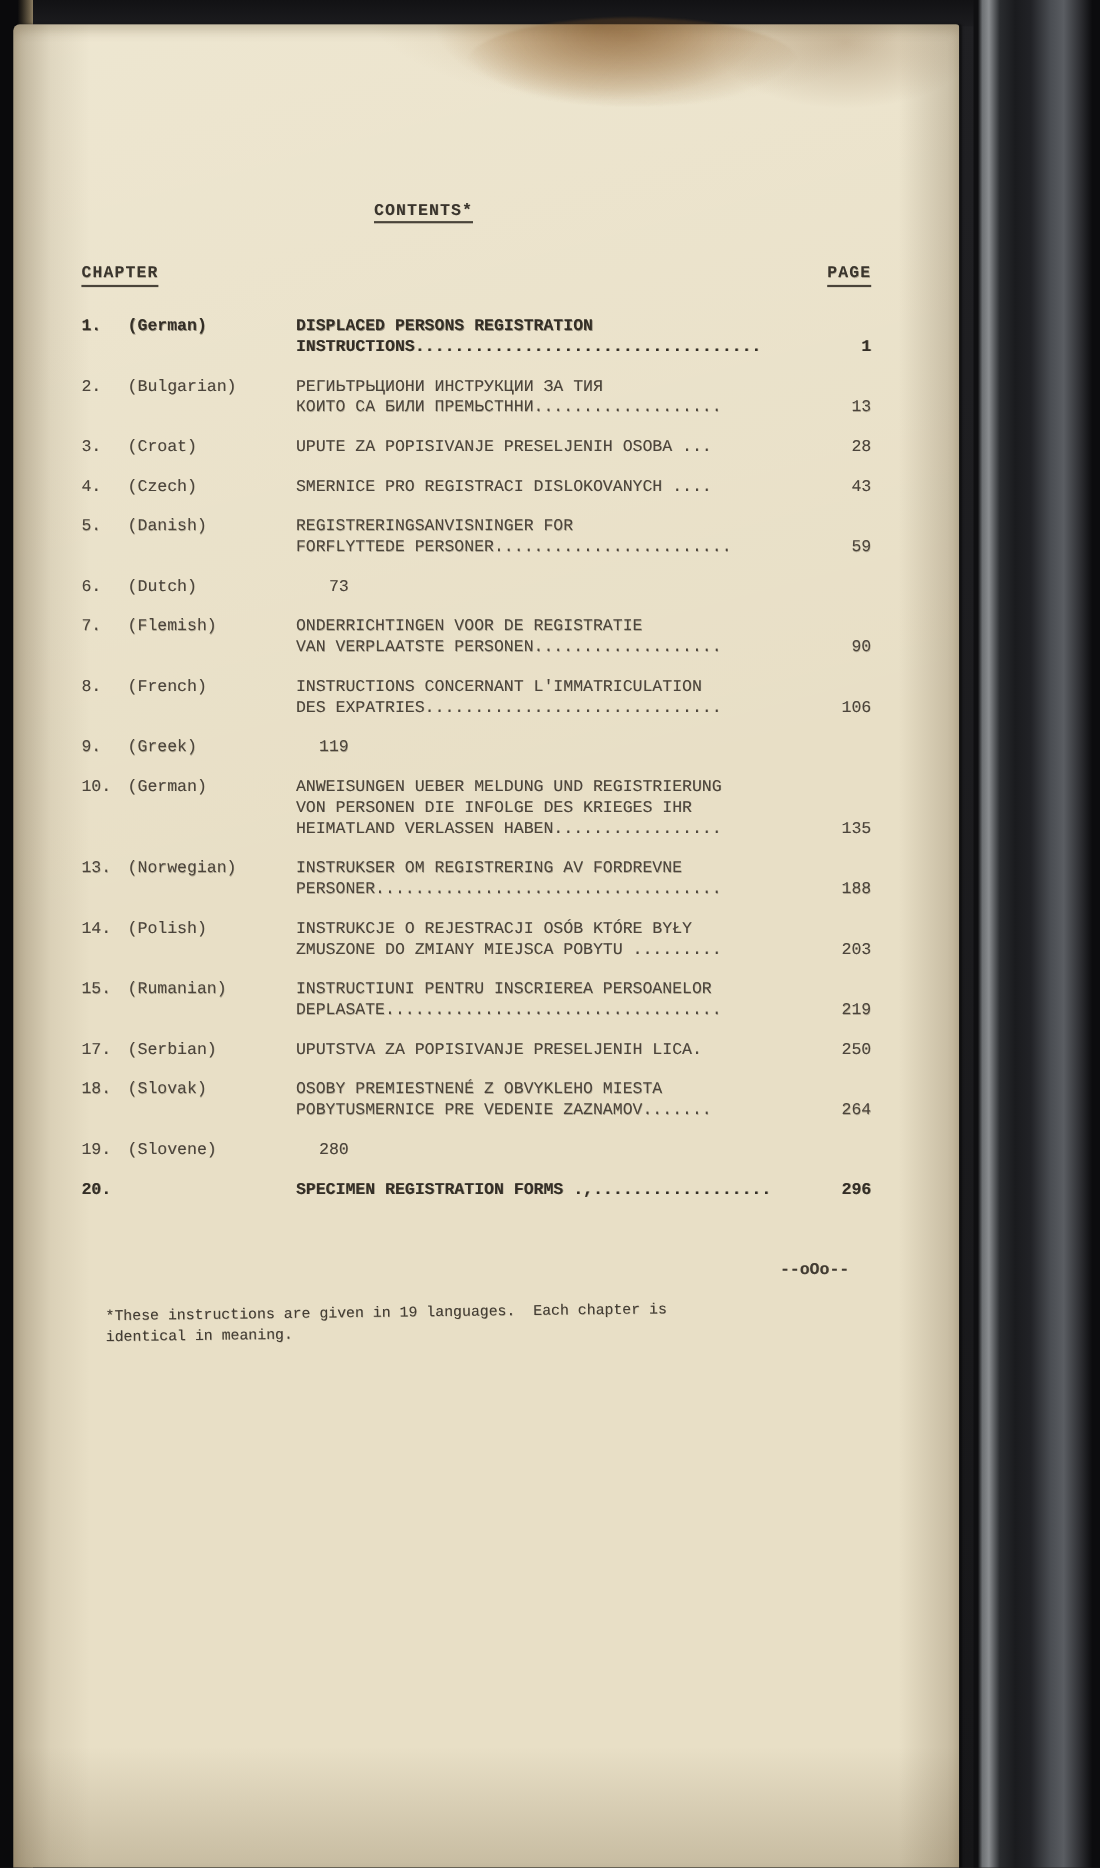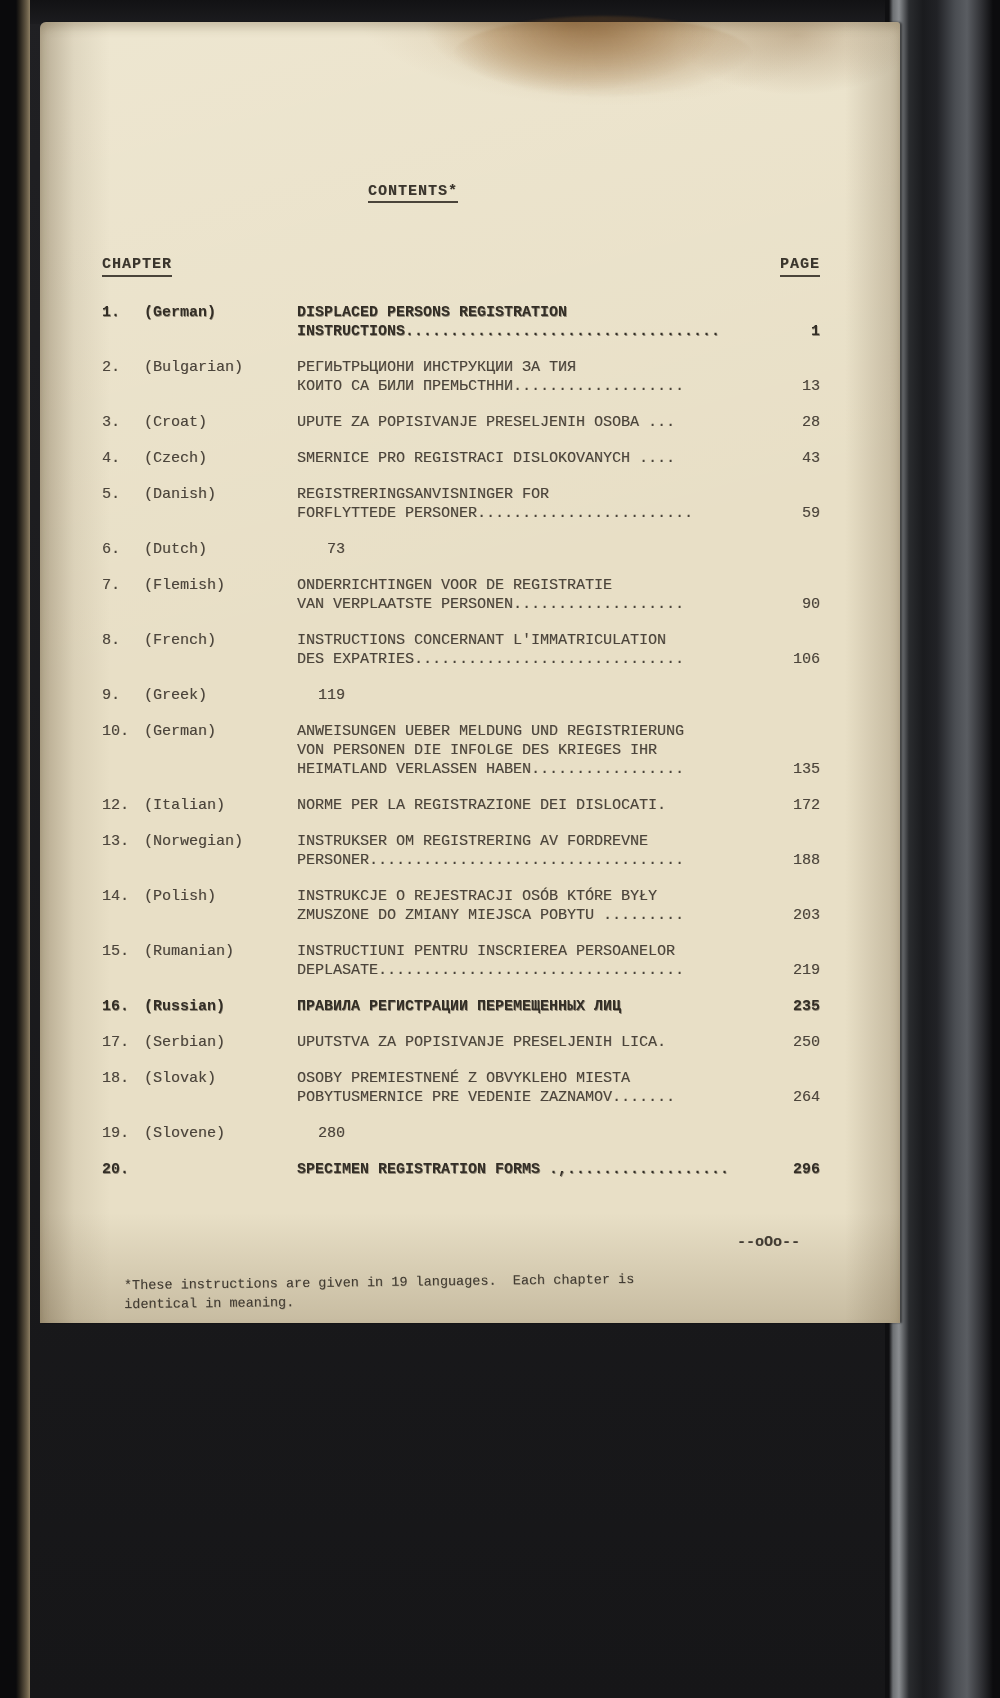--- a/index.html
+++ b/index.html
@@ -28,21 +28,21 @@
     position: absolute; top: 0; left: 0; width: 30px; height: 100%;
     background: linear-gradient(90deg, #0a0a0c 0 16px, #2a251d 20px, #6b5f49 27px, #8d7f63 30px);
   }
   .top-band {
     position: absolute; top: 0; left: 0; width: 100%; height: 24px;
     background: linear-gradient(180deg, #121214, #1c1c1f);
   }
 
   
   .paper {
-    position: absolute; left: 40px; top: 22px; width: 860px; height: 1301px;
+    position: absolute; left: 12px; top: 22px; width: 860px; height: 1676px;
     border-radius: 6px 3px 0 0;
     background:
       radial-gradient(ellipse 150px 70px at 62% 0%, rgba(133,88,40,0.55) 0%, rgba(158,112,58,0.30) 55%, rgba(158,112,58,0) 100%),
       radial-gradient(ellipse 260px 110px at 66% -2%, rgba(146,102,52,0.30) 0%, rgba(146,102,52,0) 100%),
       radial-gradient(ellipse 120px 60px at 88% 1%, rgba(120,82,42,0.30) 0%, rgba(120,82,42,0) 100%),
       linear-gradient(90deg, rgba(96,78,50,0.38) 0px, rgba(96,78,50,0.10) 34px, rgba(96,78,50,0) 70px),
       linear-gradient(270deg, rgba(96,78,50,0.28) 0px, rgba(96,78,50,0) 55px),
       linear-gradient(0deg, rgba(104,86,54,0.26) 0px, rgba(104,86,54,0) 110px),
       linear-gradient(165deg, rgba(255,252,240,0.25) 0%, rgba(255,252,240,0) 45%),
       #e8dfc6;
@@ -67,21 +67,21 @@
   .title-wrap { text-align: center; transform: translateX(-48px); margin-bottom: 38px; }
   .doc-title {
     font-weight: bold; color: #3a352d;
     border-bottom: 2px solid #4a443a;
     padding-bottom: 1px; letter-spacing: 1px;
   }
 
   .head-row { display: flex; justify-content: space-between; margin-bottom: 26px; }
   .col-head {
     font-weight: bold; color: #3a352d;
-    border-bottom: 2px solid #4a443a; padding-bottom: 1px; letter-spacing: 1px; margin-top: 16px;
+    border-bottom: 2px solid #4a443a; padding-bottom: 1px; letter-spacing: 1px;
   }
 
   .entries { }
   .entry { display: flex; align-items: flex-start; margin-bottom: 17px; }
   .entry .num  { width: 42px;  flex: 0 0 42px; }
   .entry .lang { width: 153px; flex: 0 0 153px; }
   .entry .title { flex: 1 1 auto; white-space: pre-wrap; }
   .entry .pg { width: 48px; flex: 0 0 48px; text-align: right; align-self: flex-end; }
   .entry.bold .num, .entry.bold .lang, .entry.bold .title, .entry.bold .pg {
     font-weight: bold; color: #332e26;
@@ -187,26 +187,20 @@
   <div class="entry">
     <span class="num">10.</span>
     <span class="lang">(German)</span>
     <span class="title">ANWEISUNGEN UEBER MELDUNG UND REGISTRIERUNG
 VON PERSONEN DIE INFOLGE DES KRIEGES IHR
 HEIMATLAND VERLASSEN HABEN.................</span>
     <span class="pg">135</span>
   </div>
 
 
-  <div class="entry">
-    <span class="num">12.</span>
-    <span class="lang">(Italian)</span>
-    <span class="title">NORME PER LA REGISTRAZIONE DEI DISLOCATI.</span>
-    <span class="pg">172</span>
-  </div>
 
   <div class="entry">
     <span class="num">13.</span>
     <span class="lang">(Norwegian)</span>
     <span class="title">INSTRUKSER OM REGISTRERING AV FORDREVNE
 PERSONER...................................</span>
     <span class="pg">188</span>
   </div>
 
   <div class="entry">
@@ -218,26 +212,20 @@
   </div>
 
   <div class="entry">
     <span class="num">15.</span>
     <span class="lang">(Rumanian)</span>
     <span class="title">INSTRUCTIUNI PENTRU INSCRIEREA PERSOANELOR
 DEPLASATE..................................</span>
     <span class="pg">219</span>
   </div>
 
-  <div class="entry bold">
-    <span class="num">16.</span>
-    <span class="lang">(Russian)</span>
-    <span class="title">ПРАВИЛА РЕГИСТРАЦИИ ПЕРЕМЕЩЕННЫХ ЛИЦ</span>
-    <span class="pg">235</span>
-  </div>
 
   <div class="entry">
     <span class="num">17.</span>
     <span class="lang">(Serbian)</span>
     <span class="title">UPUTSTVA ZA POPISIVANJE PRESELJENIH LICA.</span>
     <span class="pg">250</span>
   </div>
 
   <div class="entry">
     <span class="num">18.</span>

